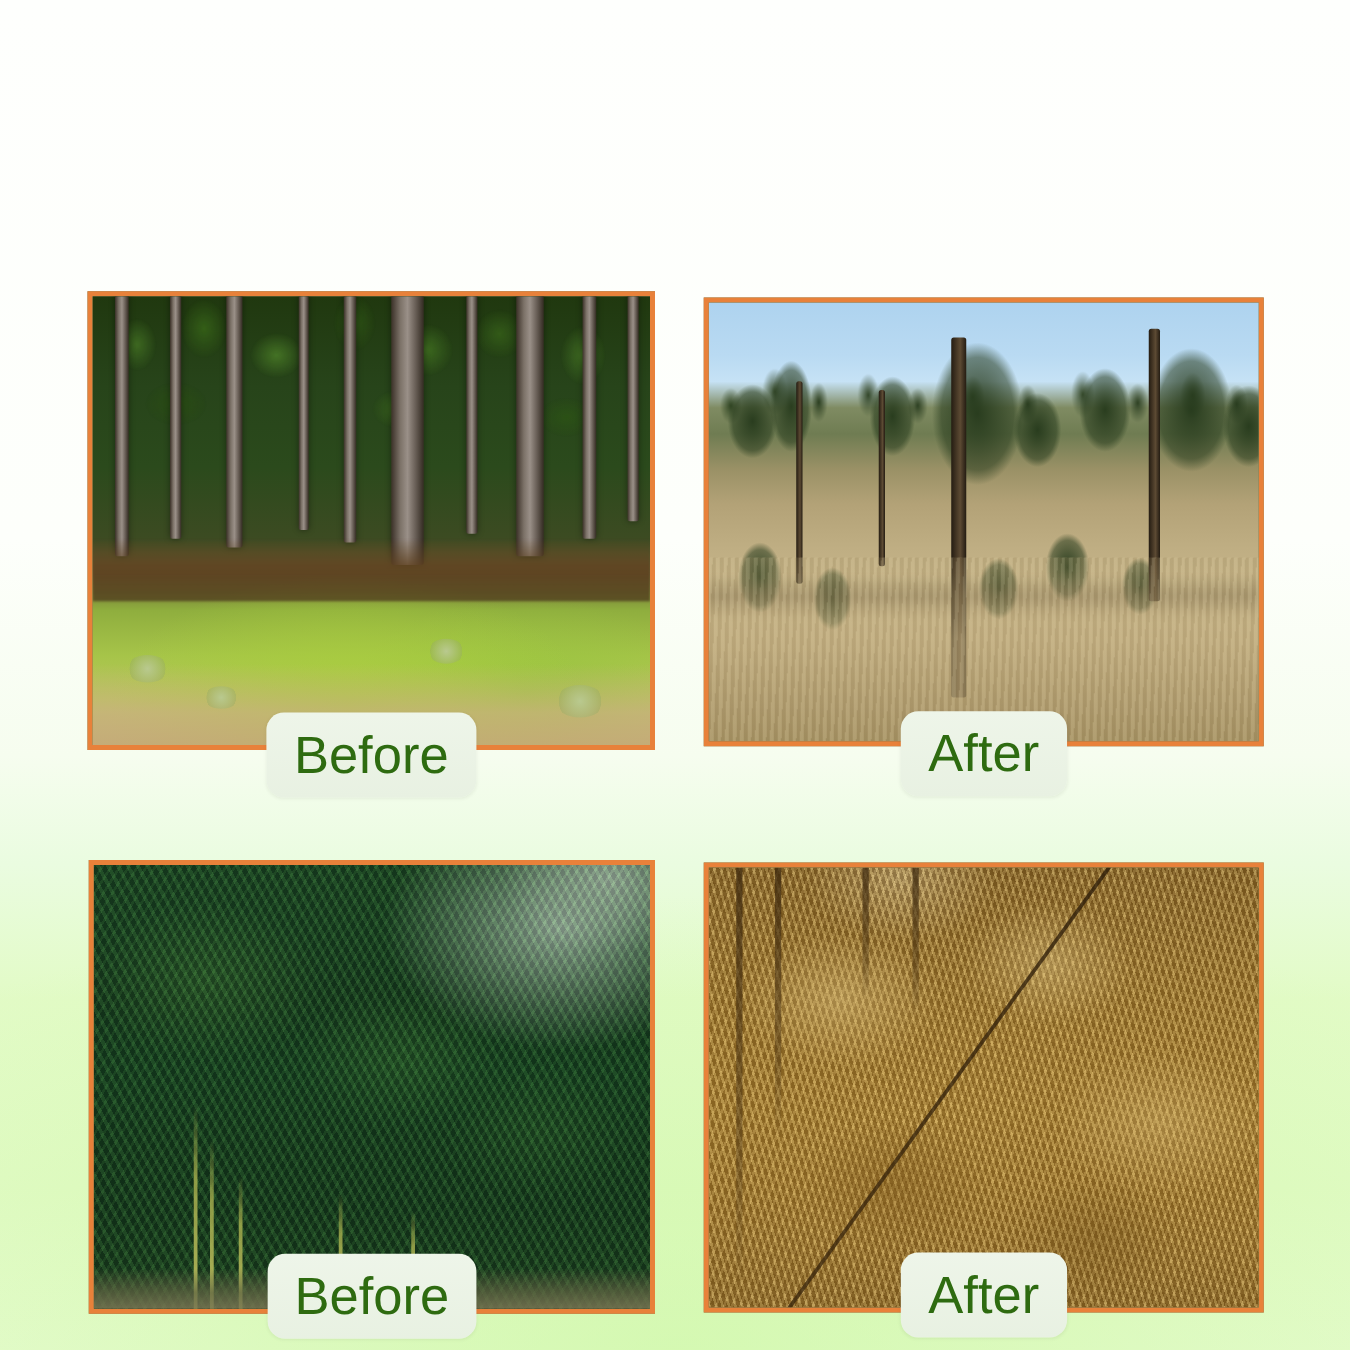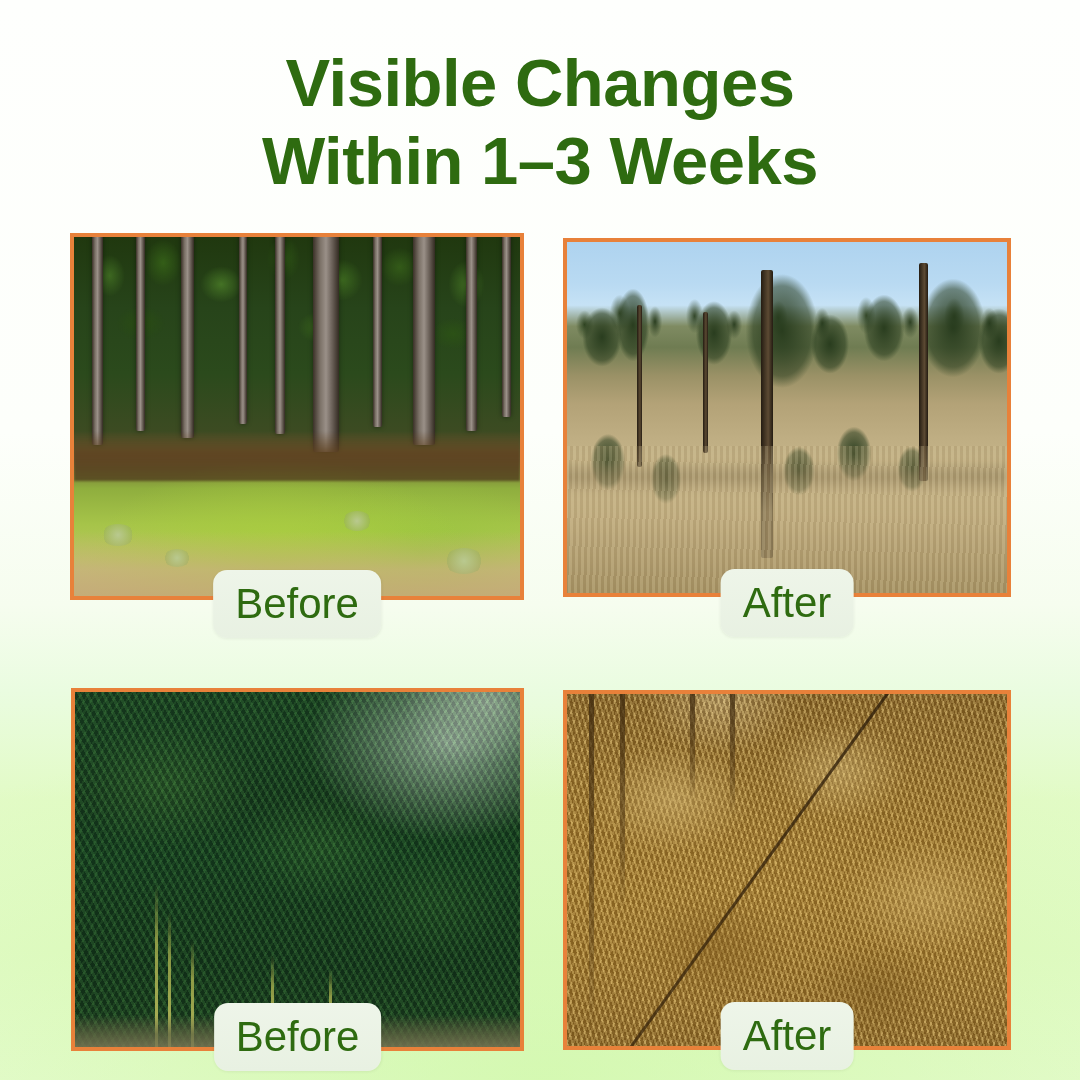--- a/index.html
+++ b/index.html
@@ -212,24 +212,20 @@
     padding:10px 22px;
     box-shadow:0 1px 3px rgba(0,0,0,.06);
     white-space:nowrap;
   }
 </style>
 </head>
 <body>
 
 <div class="stage">
 
-  <div class="title">
-    <span class="ln">Visible Changes</span>
-    <span class="ln">Within 1–3 Weeks</span>
-  </div>
 
   <div class="grid">
 
     <div class="card" style="left:70px;top:233px;width:454px;height:367px;">
       <div class="frame">
         <div class="photo p-forest-dense">
           <div class="canopy"></div>
           <div class="trunk" style="left:4%;width:11px;height:60%;"></div>
           <div class="trunk" style="left:14%;width:9px;height:56%;"></div>
           <div class="trunk" style="left:24%;width:13px;height:58%;"></div>

